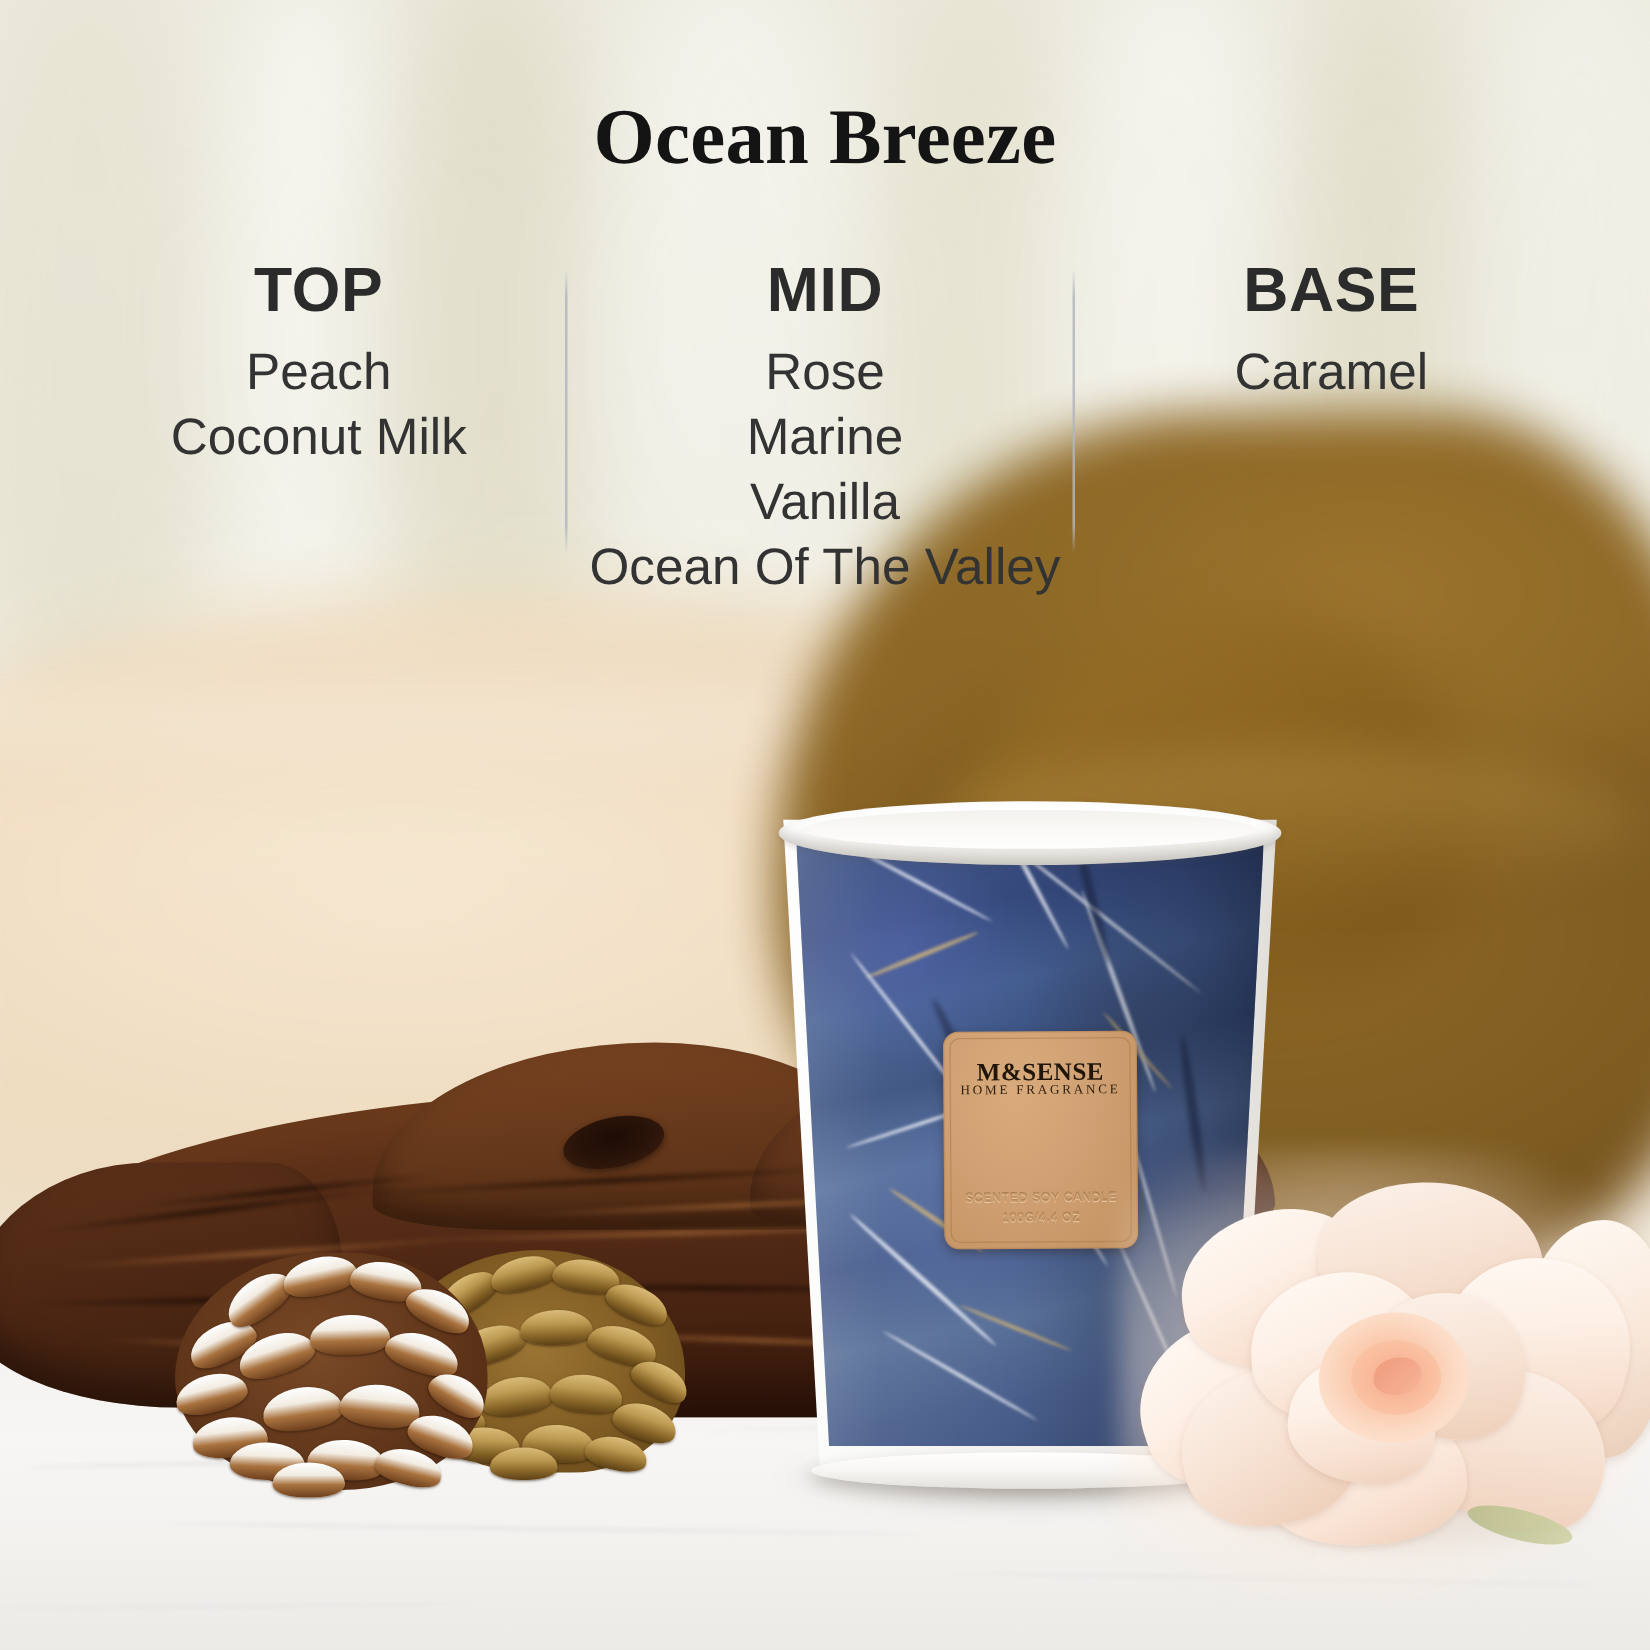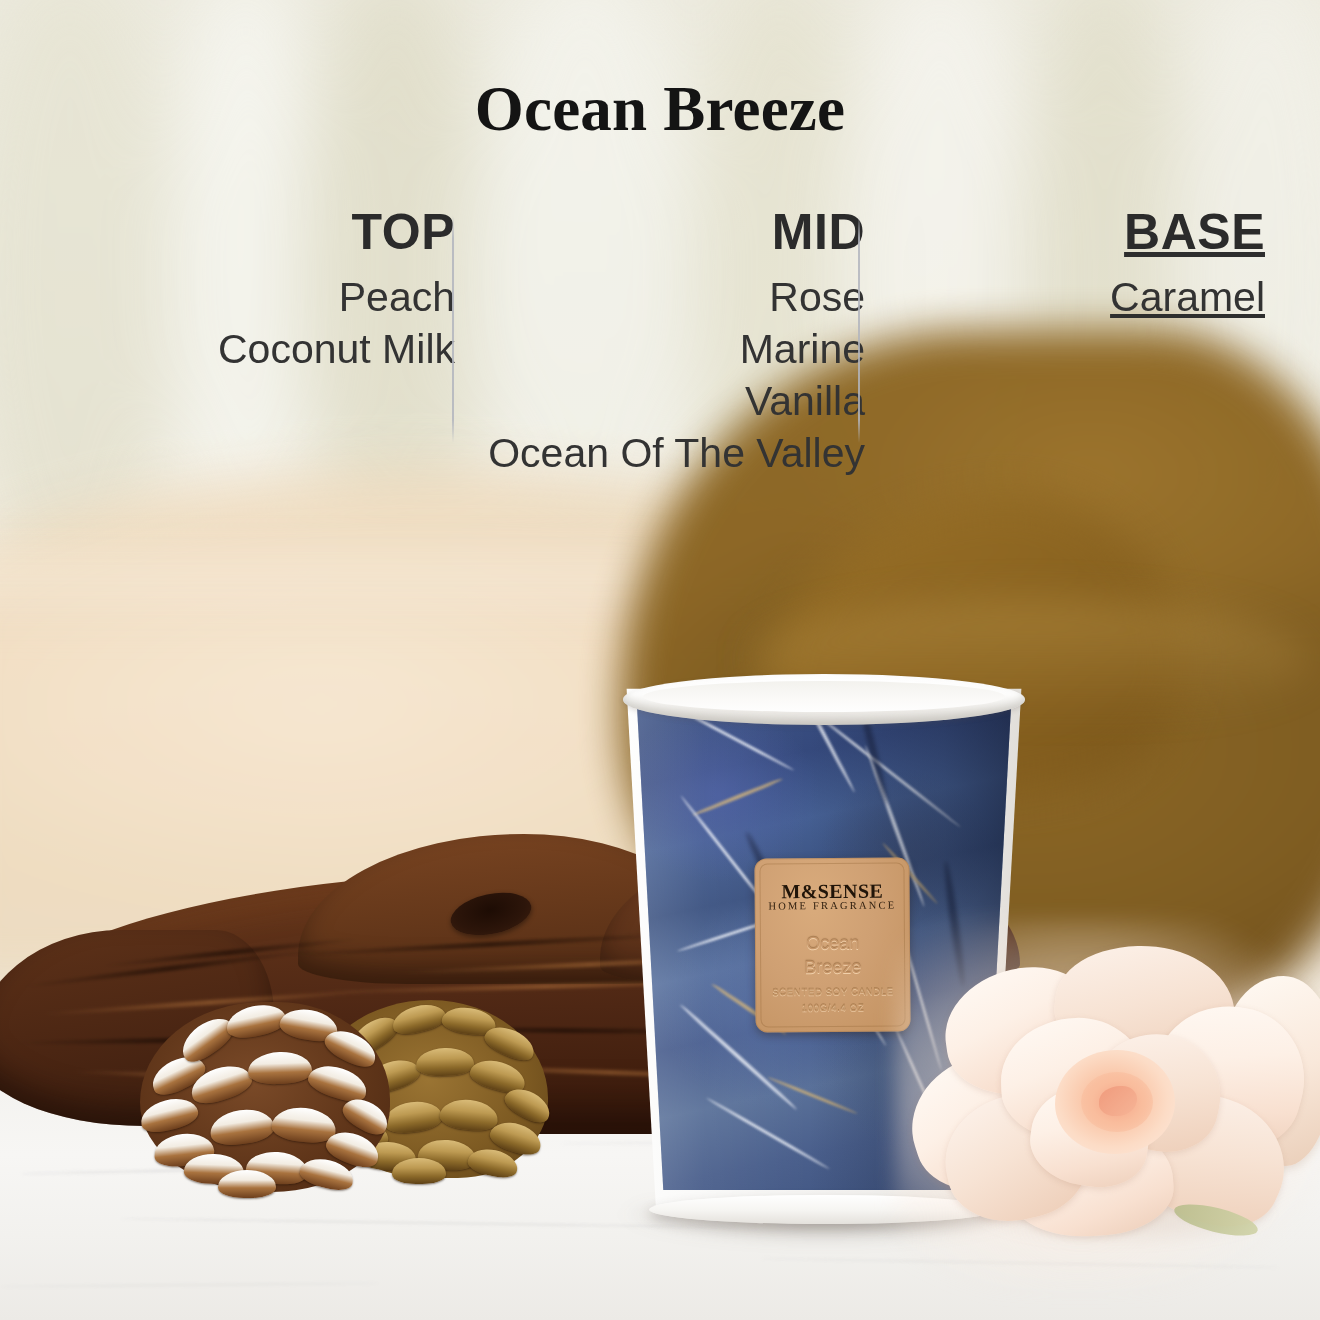--- a/index.html
+++ b/index.html
@@ -90,24 +90,24 @@
     position:absolute; left:0; right:0; top:78px; text-align:center;
     font-family:"Liberation Serif", serif;
     font-weight:700; font-size:63px; letter-spacing:.2px;
     color:#141414; line-height:1;
   }
 
   .notes{
     position:absolute; left:0; right:0; top:206px; height:270px;
     display:flex; align-items:flex-start; justify-content:center;
   }
-  .col{ position:relative; text-align:right; color:#2e2e2e; }
+  .col{ position:relative; text-align:center; color:#2e2e2e; }
   .col-top{ width:400px; }
   .col-mid{ width:410px; }
-  .col-base{ width:400px;text-decoration:underline; }
+  .col-base{ width:400px; }
   .col h2{
     font-family:"Liberation Sans", sans-serif;
     font-weight:700; font-size:50px; letter-spacing:.5px;
     color:#2b2b2b; line-height:1.05; margin-bottom:12px;
   }
   .col ul{ list-style:none; }
   .col li{
     font-family:"Liberation Sans", sans-serif;
     font-weight:400; font-size:41px; line-height:1.27;
     color:#333333; white-space:nowrap;
@@ -196,21 +196,21 @@
   }
   .pc-white .scale{
     background:linear-gradient(180deg, #ffffff 0%, #f2ece2 36%, #a9733f 64%, #6d3f1d 100%);
   }
   .pc-gold .scale{
     background:linear-gradient(180deg, #d9bb78 0%, #bd9a52 38%, #8c6a2a 70%, #5e4116 100%);
   }
 
   
   .candle{
-    position:absolute; left:614px; top:672px; width:420px; height:560px;
+    position:absolute; left:614px; top:639px; width:420px; height:560px;
   }
   
   .shell{
     position:absolute; inset:0;
     background:linear-gradient(90deg,#ffffff 0%, #fbfbfa 12%, #f6f5f3 50%, #eceae6 84%, #dedbd6 100%);
     clip-path: polygon(3% 3%, 97% 3%, 90% 96%, 10% 96%);
     box-shadow:0 16px 34px rgba(60,48,36,.28);
   }
   
   .wrap{
@@ -502,24 +502,20 @@
       <div class="vein-d" style="left:22%; top:34%; width:26%; height:7px; transform:rotate(64deg);"></div>
     </div>
 
     <div class="rim"></div>
     <div class="rim-inner"></div>
     <div class="foot"></div>
 
     <div class="label">
       <div class="label-brand">M&amp;SENSE</div>
       <div class="label-sub">HOME FRAGRANCE</div>
-      <div class="label-scent">
-        <span>Ocean</span><br>
-        <span>Breeze</span>
-      </div>
       <div class="label-foot">
         <span>SCENTED SOY CANDLE</span><br>
         <span>100G/4.4 OZ</span>
       </div>
     </div>
   </div>
 
   <div class="rose">
     <div class="rose-shadow"></div>
     <div class="rose-glow"></div>

